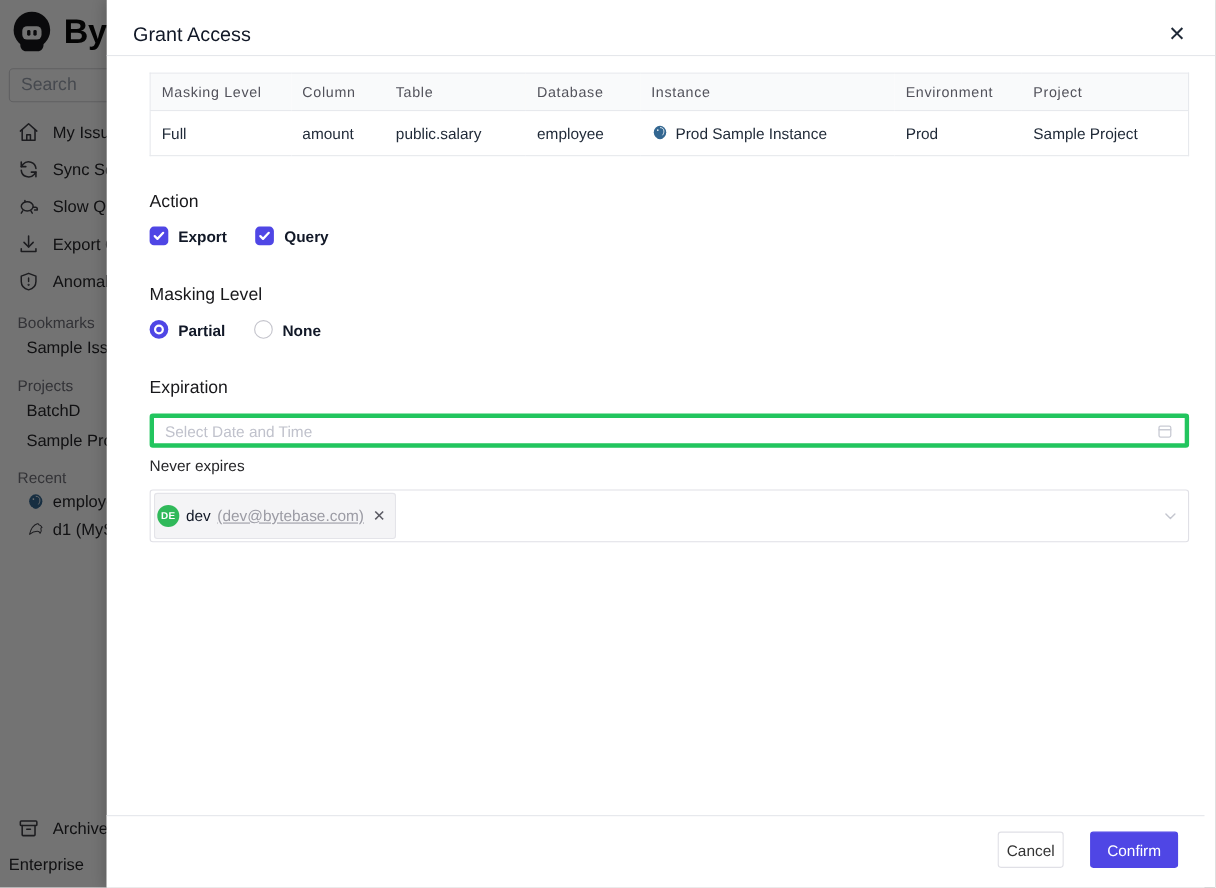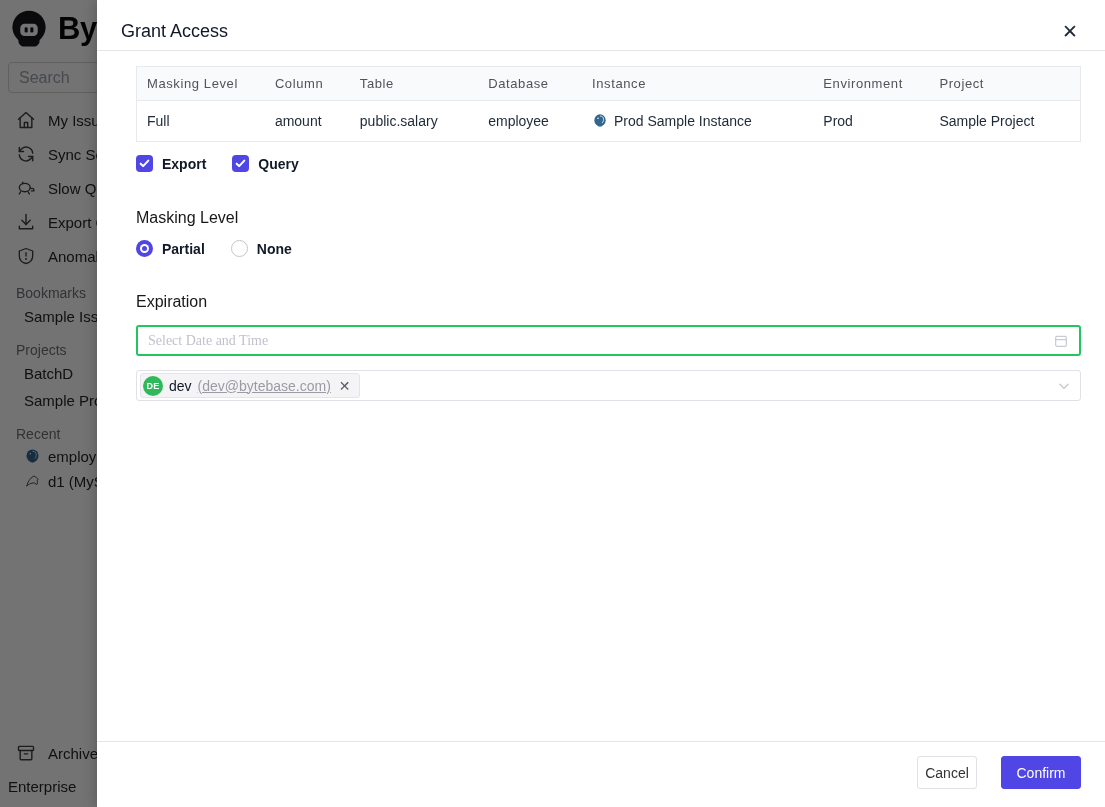--- a/index.html
+++ b/index.html
@@ -46,35 +46,35 @@
   .opt-row { display:flex; align-items:center; gap:26px; margin-top:13px; }
   .opt { display:flex; align-items:center; gap:9px; cursor:pointer; }
   .opt-label { font-size:14px; font-weight:600; color:#111827; }
   .checkbox { width:17px; height:17px; border-radius:4px; background:var(--accent); display:flex; align-items:center; justify-content:center; }
   .checkbox svg { width:11px; height:11px; }
   .radio-on { width:17px; height:17px; border-radius:50%; background:var(--accent); display:flex; align-items:center; justify-content:center; }
   .radio-on .hole { width:9px; height:9px; border-radius:50%; background:#fff; display:flex; align-items:center; justify-content:center; }
   .radio-on .core { width:5px; height:5px; border-radius:50%; background:var(--accent); }
   .radio-off { width:17px; height:17px; border-radius:50%; background:#fff; border:1px solid #c4c4cc; }
 
-  .text-input { margin-top:14px; height:31px; border:2px solid #22c55e; border-radius:3px; display:flex; align-items:center; padding:0 10px;font-family:Liberation Serif, serif; }
+  .text-input { margin-top:14px; height:31px; border:4px solid #22c55e; border-radius:3px; display:flex; align-items:center; padding:0 10px; }
   .text-input input { border:none; outline:none; flex:1; font-size:14px; color:#333; font-family:inherit; }
   .text-input input::placeholder { color:#c0c2cc; }
   .cal-icon { color:#c9cbd4; width:16px; height:16px; }
   .helper-text { font-size:14px; color:#27272a; margin-top:8px; }
 
   .select-box { margin-top:14px; min-height:31px; border:1px solid #e0e0e6; border-radius:3px; display:flex; align-items:center; padding:2px 30px 2px 3px; position:relative; }
-  .user-tag { display:inline-flex; align-items:center; gap:6px; background:#f4f4f6; border:1px solid #e4e4e9; border-radius:3px; padding:2px 8px 2px 2px; height:25px; }
+  .user-tag { display:inline-flex; align-items:center; gap:6px; background:#f4f4f6; border:1px solid #e4e4e9; border-radius:3px; padding:2px 8px 2px 2px; height:42px; }
   .avatar { width:20px; height:20px; border-radius:50%; background:var(--avatar-green); color:#fff; font-size:9px; font-weight:700; display:flex; align-items:center; justify-content:center; letter-spacing:0.3px; }
   .tag-name { font-size:14px; color:#111827; }
   .tag-email { font-size:14px; color:#9b9ba4;text-decoration:underline; }
   .tag-close { color:#5b5b64; font-size:14px; cursor:pointer; margin-left:2px; line-height:1; }
   .select-chevron { position:absolute; right:9px; top:50%; transform:translateY(-50%); color:#c4c6cf; width:14px; height:14px; }
 
-  .modal-footer { position:absolute; left:0; right:0; bottom:0; height:66px; border-top:1px solid #e5e7eb; display:flex; justify-content:flex-end; align-items:flex-start; gap:24px; padding:14px 24px 0 24px; background:#fff; }
+  .modal-footer { position:absolute; left:0; right:10px; bottom:0; height:66px; border-top:1px solid #e5e7eb; display:flex; justify-content:flex-end; align-items:flex-start; gap:24px; padding:14px 24px 0 24px; background:#fff; }
   .btn { height:33px; border-radius:3px; font-size:14px; font-family:inherit; cursor:pointer; display:flex; align-items:center; justify-content:center; }
   .btn-cancel { background:#fff; border:1px solid #e0e0e6; color:#333; width:60px; }
   .btn-confirm { background:var(--accent); border:1px solid var(--accent); color:#fff; width:80px; }
 </style>
 </head>
 <body>
 
 <div class="stage" style="--accent:#4f46e5; --avatar-green:#30b95a;">
 
   <nav class="sidebar">
@@ -241,20 +241,21 @@
                 </span>
                 <span>Prod Sample Instance</span>
               </span>
             </td>
             <td>Prod</td>
             <td>Sample Project</td>
           </tr>
         </tbody>
       </table>
 
+      <div class="section-label">Action</div>
       <div class="opt-row">
         <label class="opt">
           <span class="checkbox">
             <svg viewBox="0 0 12 12" fill="none" stroke="#fff" stroke-width="2.2" stroke-linecap="round" stroke-linejoin="round">
                 <path d="M1.8 6.2l2.7 2.7 5.7-6"></path>
               </svg>
           </span>
           <span class="opt-label">Export</span>
         </label>
         <label class="opt">
@@ -286,20 +287,21 @@
       <div class="section-label" style="margin-top:36px;">Expiration</div>
       <div class="text-input">
         <input type="text" placeholder="Select Date and Time" style="">
         <span class="cal-icon">
           <svg viewBox="0 0 24 24" fill="none" stroke="currentColor" stroke-width="1.8" stroke-linecap="round">
               <rect x="4" y="5" width="16" height="15" rx="2"></rect>
               <path d="M4 10h16"></path>
             </svg>
         </span>
       </div>
+      <div class="helper-text">Never expires</div>
 
       <div class="select-box">
         <span class="user-tag">
           <span class="avatar">DE</span>
           <span class="tag-name">dev</span>
           <span class="tag-email">(dev@bytebase.com)</span>
           <span class="tag-close">✕</span>
         </span>
         <span class="select-chevron">
           <svg viewBox="0 0 24 24" fill="none" stroke="currentColor" stroke-width="2.2" stroke-linecap="round" stroke-linejoin="round">

